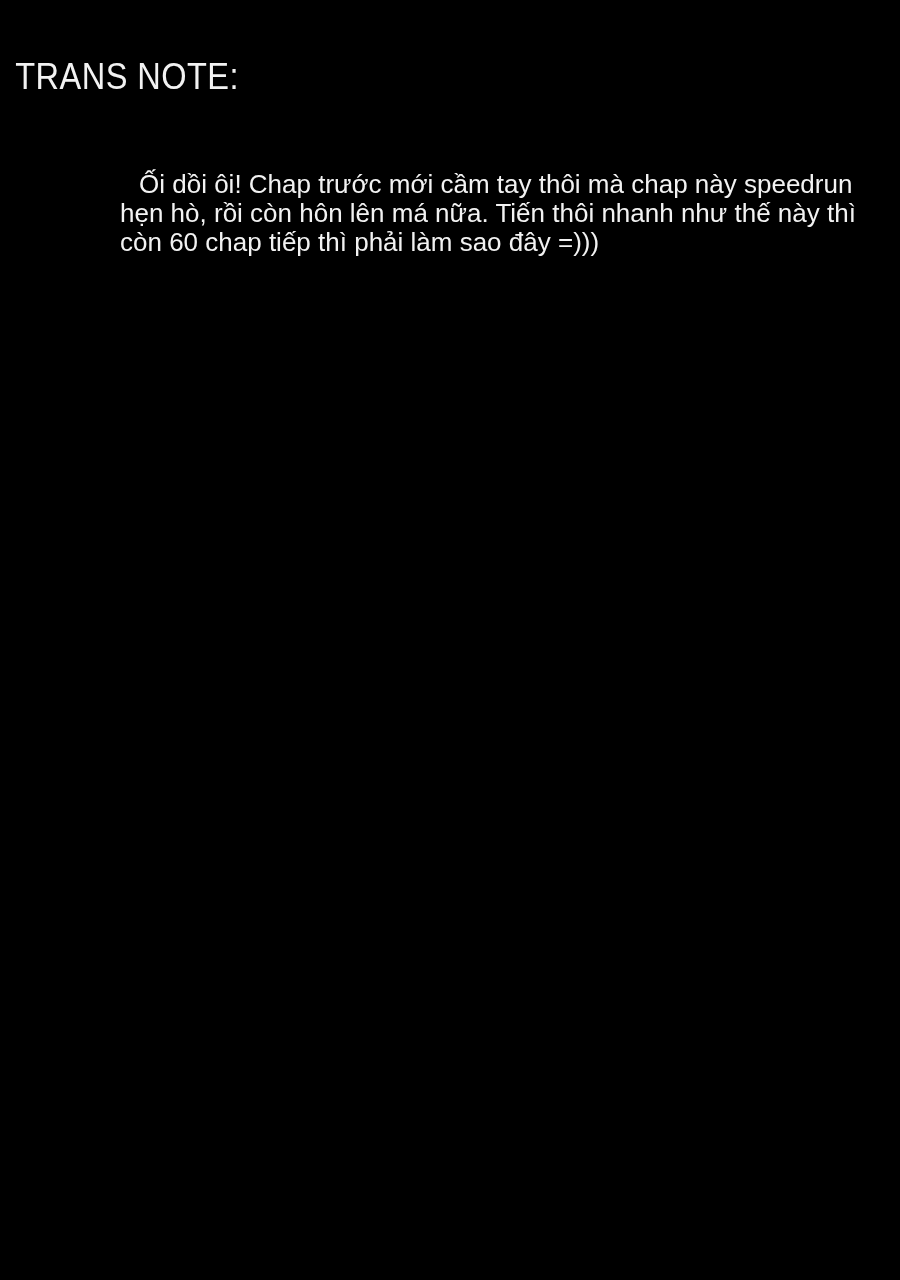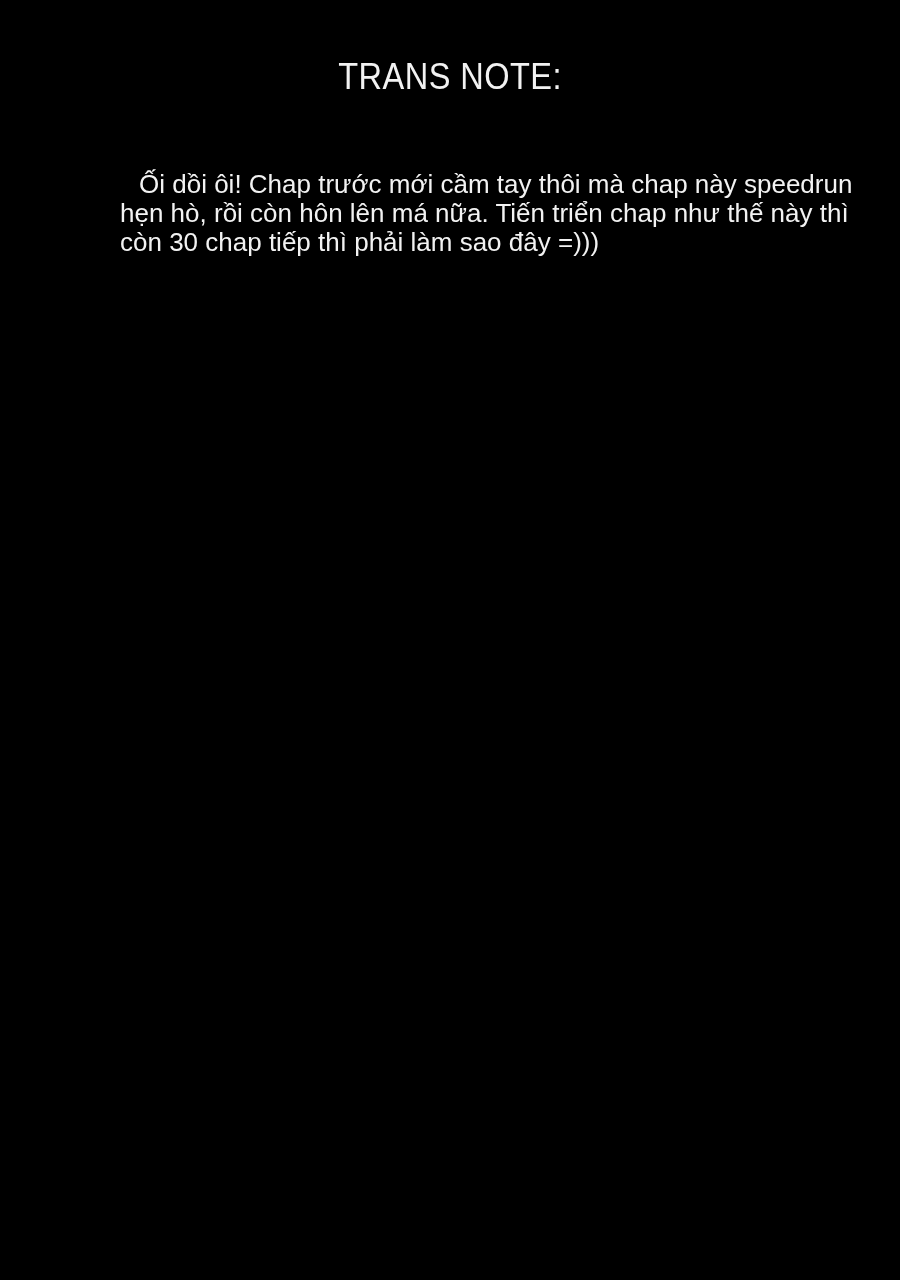--- a/index.html
+++ b/index.html
@@ -15,21 +15,21 @@
     overflow: hidden;
     font-family: "Liberation Sans", sans-serif;
     color: #f2f2f2;
   }
   .title {
     position: absolute;
     top: 57px;
     left: 0;
     width: 100%;
     margin: 0;
-    text-align: center;
+    text-align: left;
     font-size: 37px;
     font-weight: 400;
     line-height: 40px;
     color: #f2f2f2;
     white-space: nowrap;
   }
   .title-inner {
     display: inline-block;
     transform: scaleX(0.88);
     transform-origin: center;
@@ -54,16 +54,16 @@
   }
 </style>
 </head>
 <body>
 
 <div class="page">
   <h1 class="title"><span class="title-inner">TRANS NOTE:</span></h1>
 
   <div class="note">
     <p class="line indent">Ối dồi ôi! Chap trước mới cầm tay thôi mà chap này speedrun</p>
-    <p class="line">hẹn hò, rồi còn hôn lên má nữa. Tiến triển chap như thế này thì</p>
-    <p class="line">còn 30 chap tiếp thì phải làm sao đây =)))</p>
+    <p class="line">hẹn hò, rồi còn hôn lên má nữa. Tiến thôi nhanh như thế này thì</p>
+    <p class="line">còn 60 chap tiếp thì phải làm sao đây =)))</p>
   </div>
 </div>
 
 </body></html>

